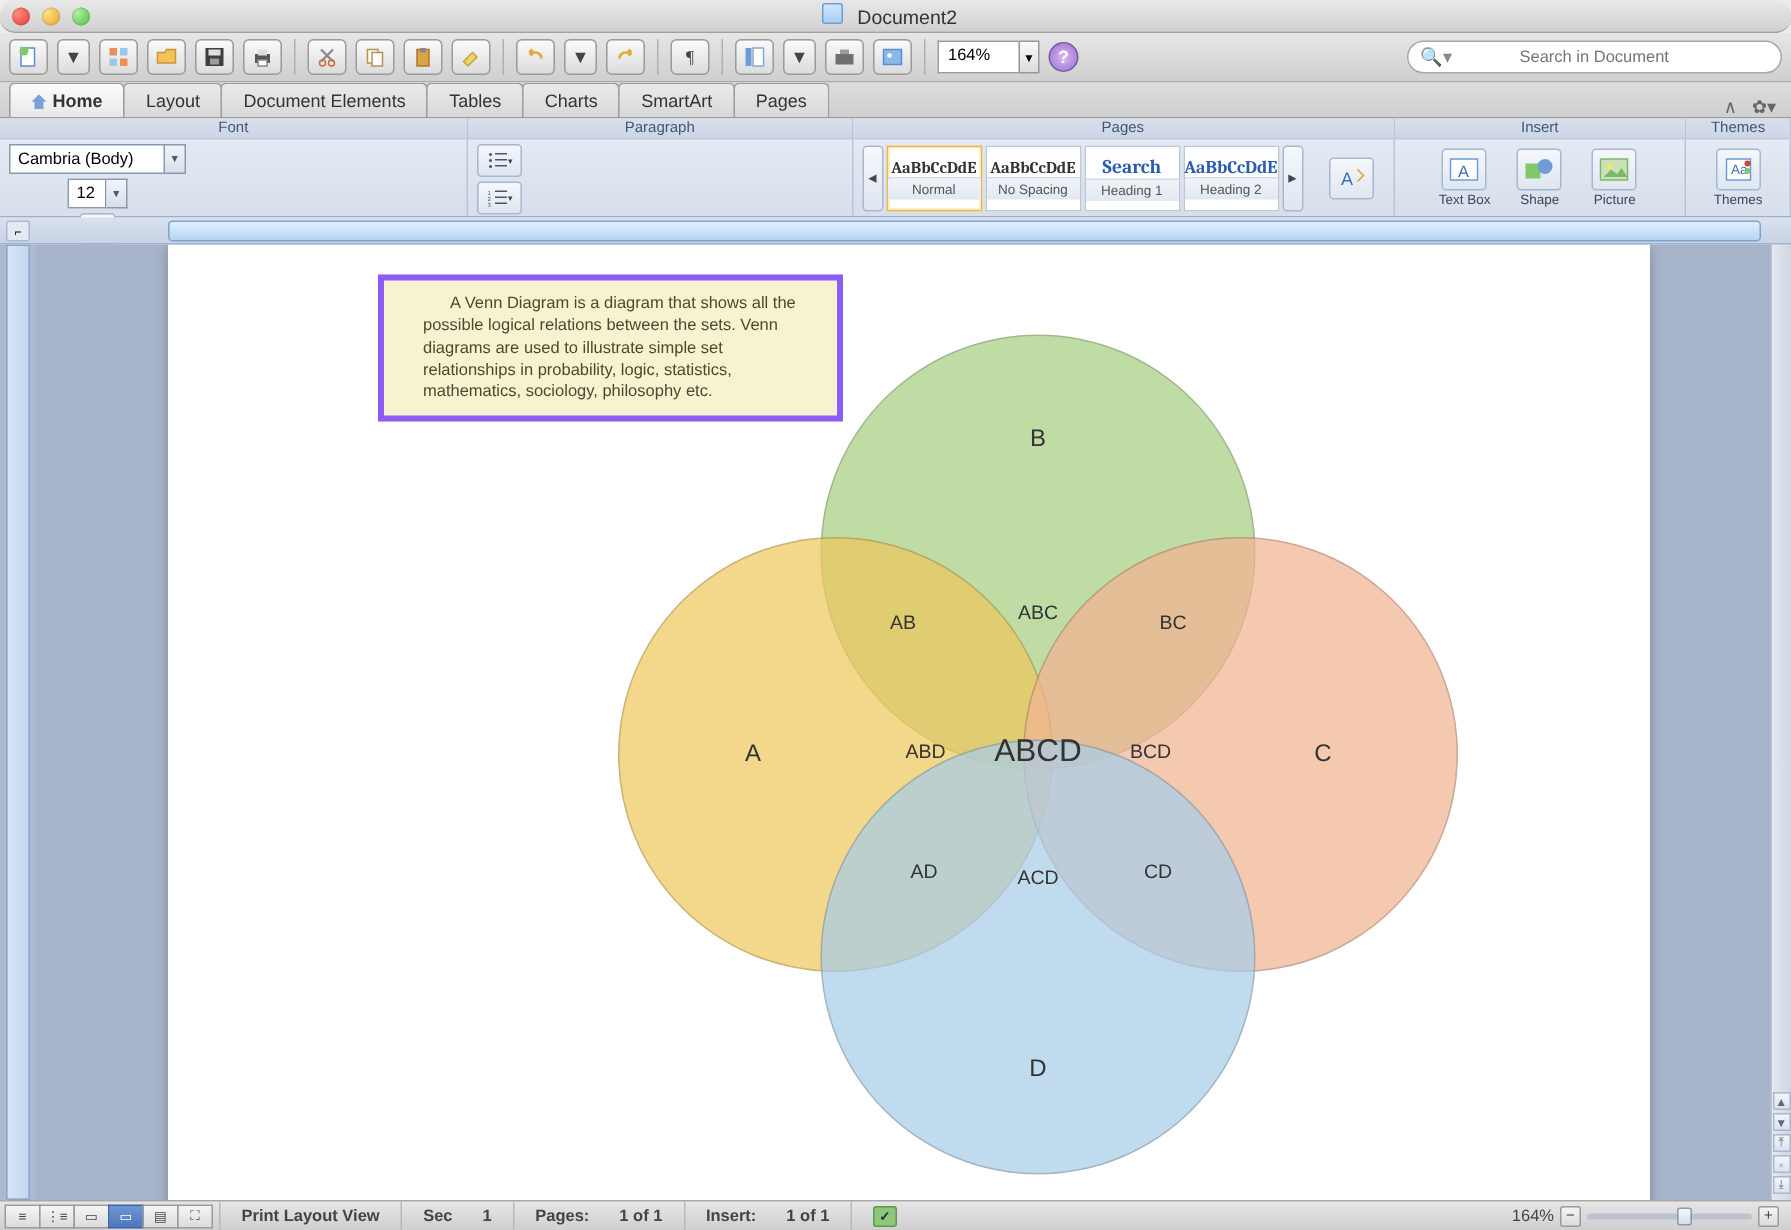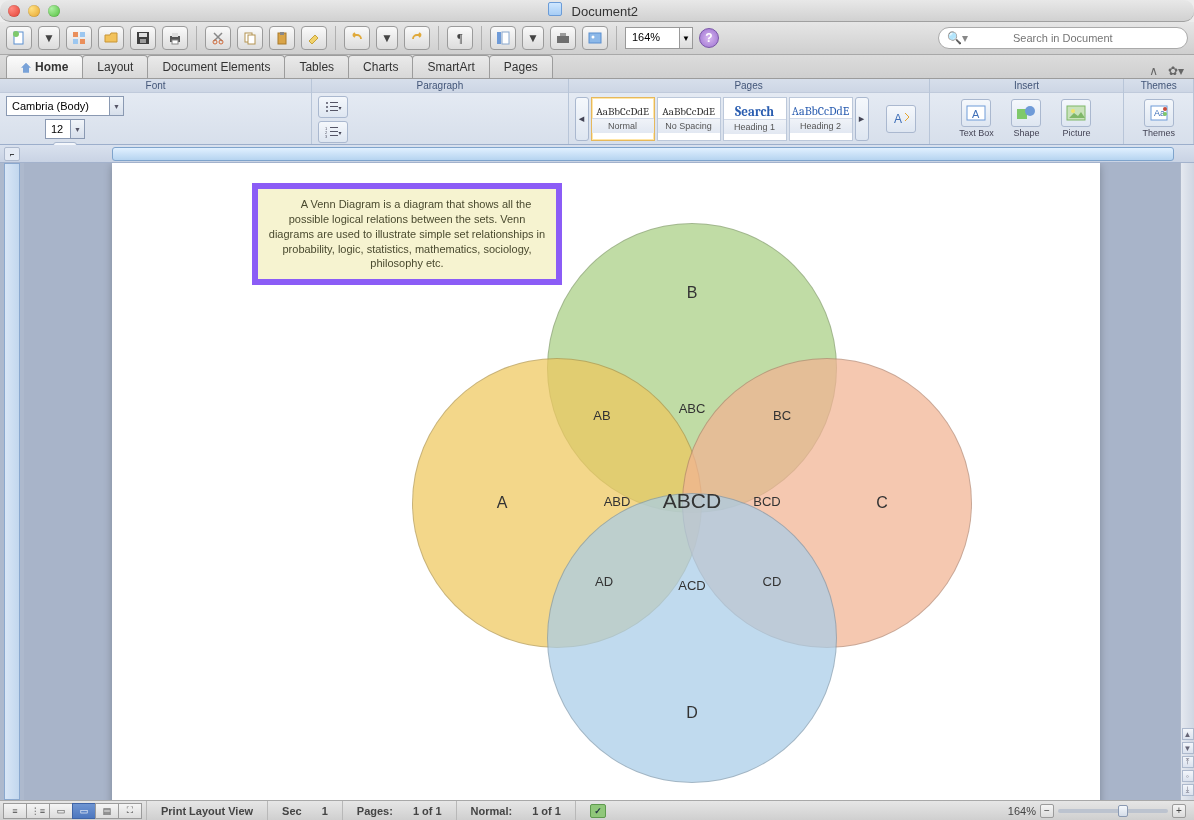--- a/index.html
+++ b/index.html
@@ -44,42 +44,42 @@
 .font-select { display:flex; align-items:center; }
 .font-select .fval { height:20px; background:#fff; border:1px solid #8a99b2; font-size:11px; padding:3px 5px; }
 .font-select .farrow { width:14px; height:20px; background:linear-gradient(#f1f5fa,#d7dfeb); border:1px solid #8a99b2; border-left:none; display:flex; align-items:center; justify-content:center; font-size:7px; color:#556; }
 
 .rbtn { width:24px; height:22px; background:linear-gradient(#f5f8fc,#dee6f1); border:1px solid #aab8cf; border-radius:3px; display:flex; align-items:center; justify-content:center; font-size:11px; color:#445; }
 .rbtn.w30{width:30px;}
 .vcol { display:flex; flex-direction:column; gap:2px; }
 .hrow { display:flex; gap:3px; align-items:center;flex-direction:column; }
 
 .style-tile { width:64px; height:44px; background:#fff; border:1px solid #bcc8da; display:flex; flex-direction:column; align-items:center; justify-content:center; font-size:10px; }
-.style-tile .preview { font-family: Cambria, serif; color:#333; font-size:11px; }
+.style-tile .preview { font-family: Cambria, serif; color:#333; font-size:11px;font-weight:bold; }
 .style-tile .preview.h1 { color:#2a5db0; font-size:13px; font-weight:bold; }
 .style-tile .preview.h2 { color:#2a5db0; font-size:12px; }
 .style-tile .lbl { font-size:9px; color:#555; background:linear-gradient(#f0f3f8,#e2e8f2); width:100%; text-align:center; padding:2px 0; border-top:1px solid #d2dae8;}
 .style-tile.sel { border:1px solid #e6b85c; box-shadow: inset 0 0 0 1px #ffe6a8; }
 
 .big-insert { width:44px; display:flex; flex-direction:column; align-items:center; font-size:9px; color:#445; gap:1px; }
 .big-insert .ic { width:30px; height:28px; background:linear-gradient(#f5f8fc,#dee6f1); border:1px solid #aab8cf; border-radius:3px; display:flex; align-items:center; justify-content:center; }
 
 
 .rulerbar { height:18px; background: linear-gradient(#d9e1ee,#c9d3e4); border-bottom:1px solid #a3b2cc; position:relative; }
 .ruler-h { position:absolute; left:112px; right:20px; top:2px; height:14px; background: linear-gradient(#e1f0ff,#b6d4f0); border:1px solid #7fa4cc; border-radius:3px;}
 .ruler-corner { position:absolute; left:4px; top:2px; width:16px; height:14px; background:#e4eaf4; border:1px solid #adb9cd; border-radius:2px; font-size:8px; display:flex; align-items:center; justify-content:center;}
 
 
 .canvas-area { position:relative; background:#adb9cd; height: calc(820px - 22px - 33px - 24px - 66px - 18px - 20px); overflow:hidden; }
 .ruler-v { position:absolute; left:4px; top:0; bottom:0; width:16px; background: linear-gradient(90deg,#d8e6f6,#c2d7ee); border:1px solid #8aa8ce; }
 .scroll-page-wrap { position:absolute; left:24px; right:14px; top:0; bottom:0; background:#a8b4c9; }
 .page { position:absolute; left:88px; top:0; width:988px; min-height:700px; background:#fff; box-shadow: 0 2px 8px rgba(0,0,0,.25); }
 
 
-.callout { position:absolute; left:140px; top:20px; width:310px; background:#f6f3d0; border:6px solid #8b5cf6; padding:8px 10px; font-family: Calibri, Arial, sans-serif; font-size:11px; color:#4a4a2f; line-height:1.35;text-align:center; }
+.callout { position:absolute; left:140px; top:20px; width:310px; background:#f6f3d0; border:4px solid #8b5cf6; padding:8px 26px; font-family: Calibri, Arial, sans-serif; font-size:11px; color:#4a4a2f; line-height:1.35; }
 .callout p { text-indent: 18px; }
 
 
 .venn { position:absolute; left:300px; top:60px; width:560px; height:560px; }
 .venn .circle { position:absolute; width:290px; height:290px; border-radius:50%; opacity:.72; border:1px solid rgba(0,0,0,.25); }
 .cB { background:#a8cf83; left:135px; top:0; }
 .cA { background:#efc85e; left:0;   top:135px; }
 .cC { background:#f2b393; left:270px; top:135px; }
 .cD { background:#a9cde8; left:135px; top:270px; }
 .vlab { position:absolute; font-size:13px; color:#333; transform:translate(-50%,-50%); }
@@ -530,21 +530,21 @@
         <div class="circle cC"></div>
         <div class="circle cD"></div>
 
         <div class="vlab big" style="left:280px; top:70px">B</div>
         <div class="vlab big" style="left:90px;  top:280px">A</div>
         <div class="vlab big" style="left:470px; top:280px">C</div>
         <div class="vlab big" style="left:280px; top:490px">D</div>
 
         <div class="vlab" style="left:190px; top:192px">AB</div>
         <div class="vlab" style="left:370px; top:192px">BC</div>
-        <div class="vlab" style="left:192px; top:358px">AD</div>
+        <div class="vlab" style="left:204px; top:358px">AD</div>
         <div class="vlab" style="left:360px; top:358px">CD</div>
 
         <div class="vlab" style="left:280px; top:185px">ABC</div>
         <div class="vlab" style="left:205px; top:278px">ABD</div>
         <div class="vlab" style="left:355px; top:278px">BCD</div>
         <div class="vlab" style="left:280px; top:362px">ACD</div>
 
         <div class="vlab bold" style="left:280px; top:278px">ABCD</div>
       </div>
 
@@ -571,21 +571,21 @@
   <div class="status-seg">Print Layout View</div>
   <div class="status-seg">
     <span>Sec</span>
     <span style="margin-left:14px">1</span>
   </div>
   <div class="status-seg">
     <span>Pages:</span>
     <span style="margin-left:14px">1 of 1</span>
   </div>
   <div class="status-seg">
-    <span>Normal:</span>
+    <span>Insert:</span>
     <span style="margin-left:14px">1 of 1</span>
   </div>
   <div class="status-seg">
     <span class="spell-icon">✓</span>
   </div>
   <div class="zoom-slider">
     <span>164%</span>
     <div class="pm">−</div>
     <div class="track">
         <div class="thumb"></div>

